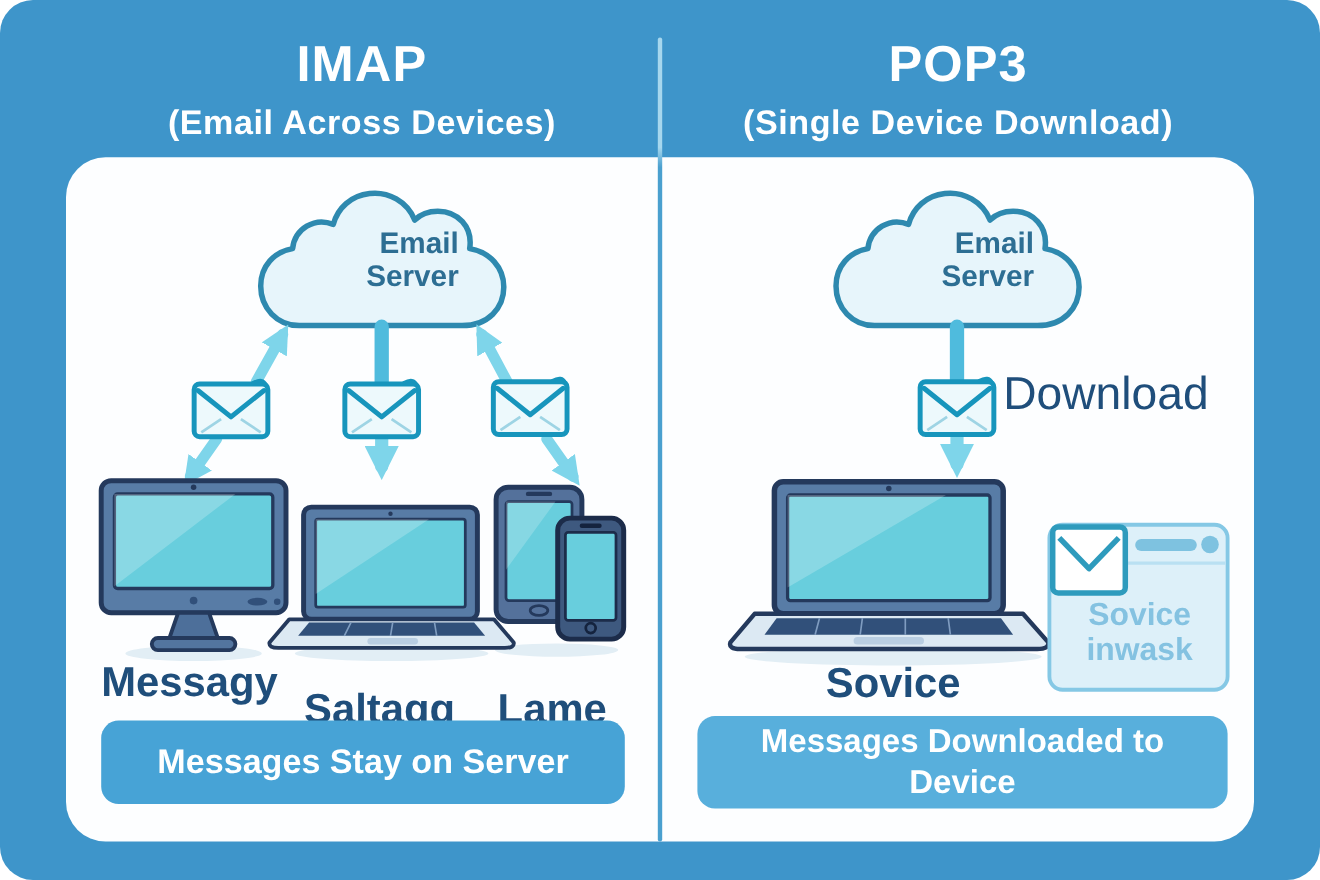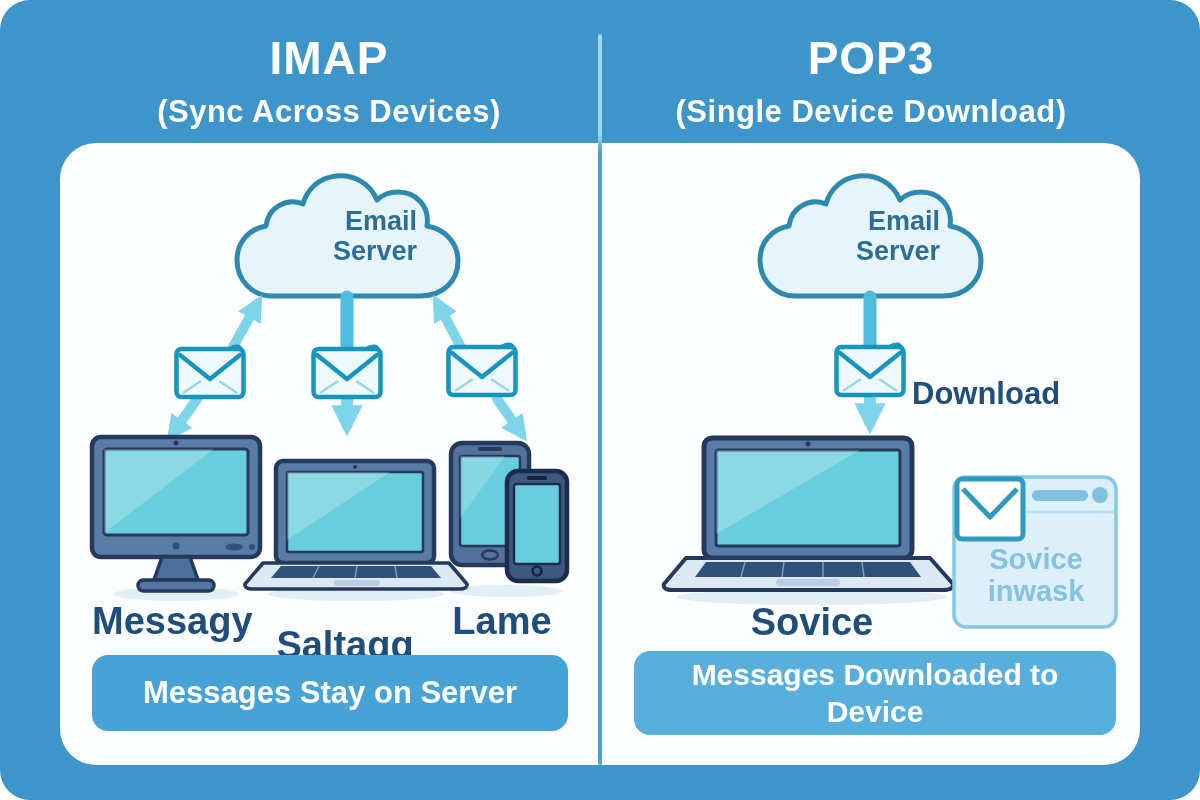--- a/index.html
+++ b/index.html
@@ -21,40 +21,40 @@
   
   #gfx{left:0;top:0;width:1200px;height:800px;pointer-events:none;}
   
   .cloud-label{width:140px;text-align:right;font-size:27px;font-weight:700;
                color:#2D6E93;line-height:1.12;}
   #cloud-label-left{left:277px;top:206px;}
   #cloud-label-right{left:800px;top:206px;}
   .dev-label{text-align:center;font-size:38px;font-weight:700;color:#1F4E7B;}
   #lbl-desktop{left:92px;top:600px;width:160px;}
   #lbl-laptop{left:265px;top:624px;width:160px;}
-  #lbl-tablet{left:437px;top:600px;width:130px;}
+  #lbl-tablet{left:437px;top:624px;width:130px;}
   #lbl-laptop-r{left:722px;top:601px;width:180px;}
-  #lbl-download{left:912px;top:334px;font-size:31px;font-weight:700;color:#1F4E7B;margin-top:42px;}
+  #lbl-download{left:912px;top:334px;font-size:42px;font-weight:400;color:#1F4E7B;}
   #card-label{left:966px;top:543px;width:140px;text-align:center;
               font-size:29px;font-weight:700;color:#84C2E1;line-height:1.12;}
   .banner{display:flex;align-items:center;justify-content:center;text-align:center;
           color:#FFFFFF;font-weight:700;border-radius:16px;}
   #banner-left{left:92px;top:655px;width:476px;height:76px;background:#47A3D6;font-size:31px;}
   #banner-right{left:634px;top:651px;width:482px;height:84px;background:#58AFDC;
                 font-size:30px;line-height:1.25;}
   #banner-right .txt{width:430px;}
 </style>
 </head>
 <body>
 
 <div id="canvas">
 
   <div id="title-left" class="abs title-block">
     <div class="big">IMAP</div>
-    <div class="sub">(Sync Across Devices)</div>
+    <div class="sub">(Email Across Devices)</div>
   </div>
   <div id="title-right" class="abs title-block">
     <div class="big">POP3</div>
     <div class="sub">(Single Device Download)</div>
   </div>
 
   <div id="panel" class="abs"></div>
   <div id="divider" class="abs"></div>
 
   <svg id="gfx" class="abs" viewBox="0 0 1200 800">

